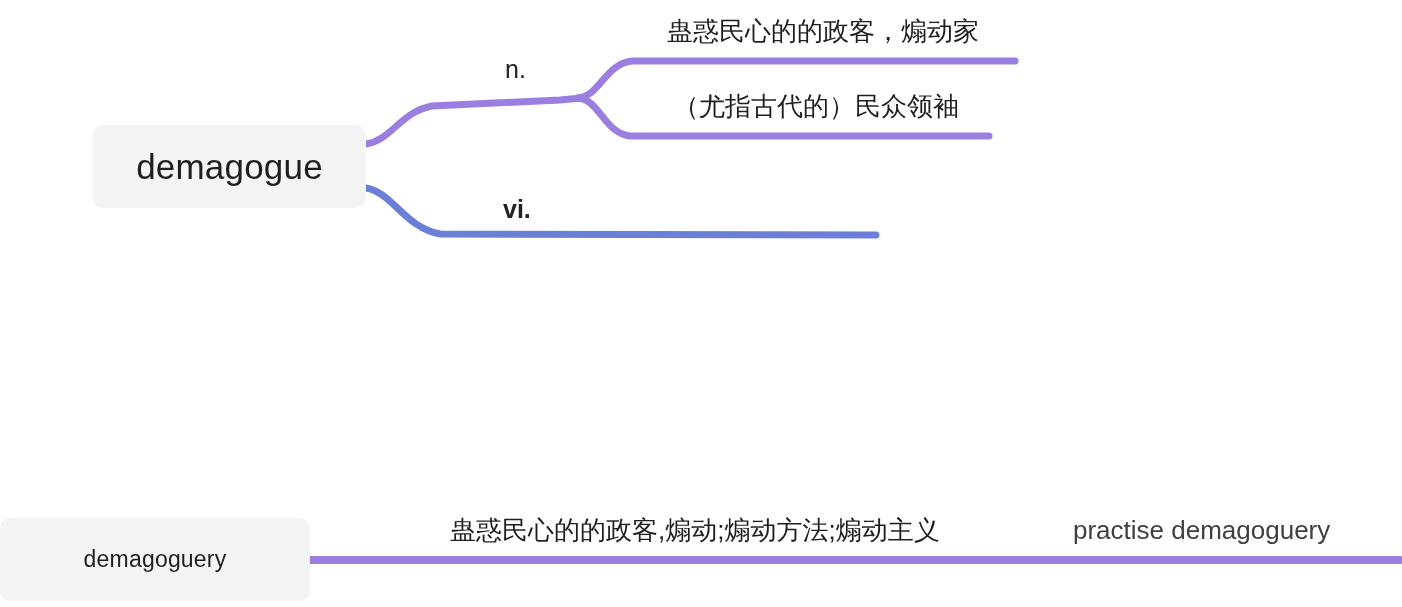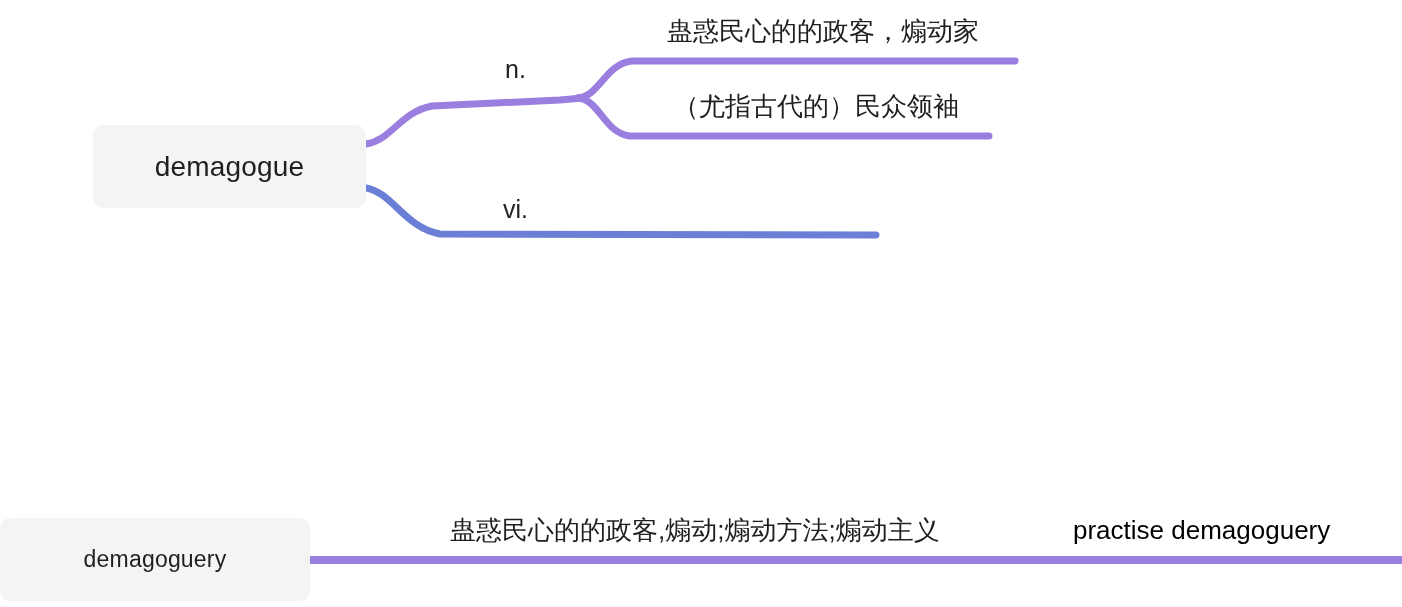--- a/index.html
+++ b/index.html
@@ -51,21 +51,21 @@
   }
 
   
   #node-demagogue {
     left: 93px;
     top: 125px;
     width: 273px;
     height: 83px;
   }
   #node-demagogue .node-label {
-    font-size: 28px;
+    font-size: 35px;
     letter-spacing: 0.2px;
   }
 
   
   #node-demagoguery {
     left: 0px;
     top: 518px;
     width: 310px;
     height: 83px;
     border-radius: 10px;
@@ -88,25 +88,25 @@
     color: #222222;
   }
 
   .cn-text {
     font-size: 26px;
     color: #1f1f1f;
   }
 
   .en-text {
     font-size: 26px;
-    color: #000000;
+    color: #404040;
   }
 
   #label-pos-n   { left: 505px; top: 57px; }
-  #label-pos-vi  { left: 503px; top: 197px; }
+  #label-pos-vi  { left: 503px; top: 197px; font-weight: bold; }
 
   #text-noun-1   { left: 667px; top: 18px; }
   #text-noun-2   { left: 673px; top: 93px; }
   #text-verb-1   { left: 662px; top: 195px; }
 
   #text-demagoguery-cn { left: 450px; top: 517px; }
   #text-demagoguery-en { left: 1073px; top: 517px; }
 </style>
 </head>
 <body>

